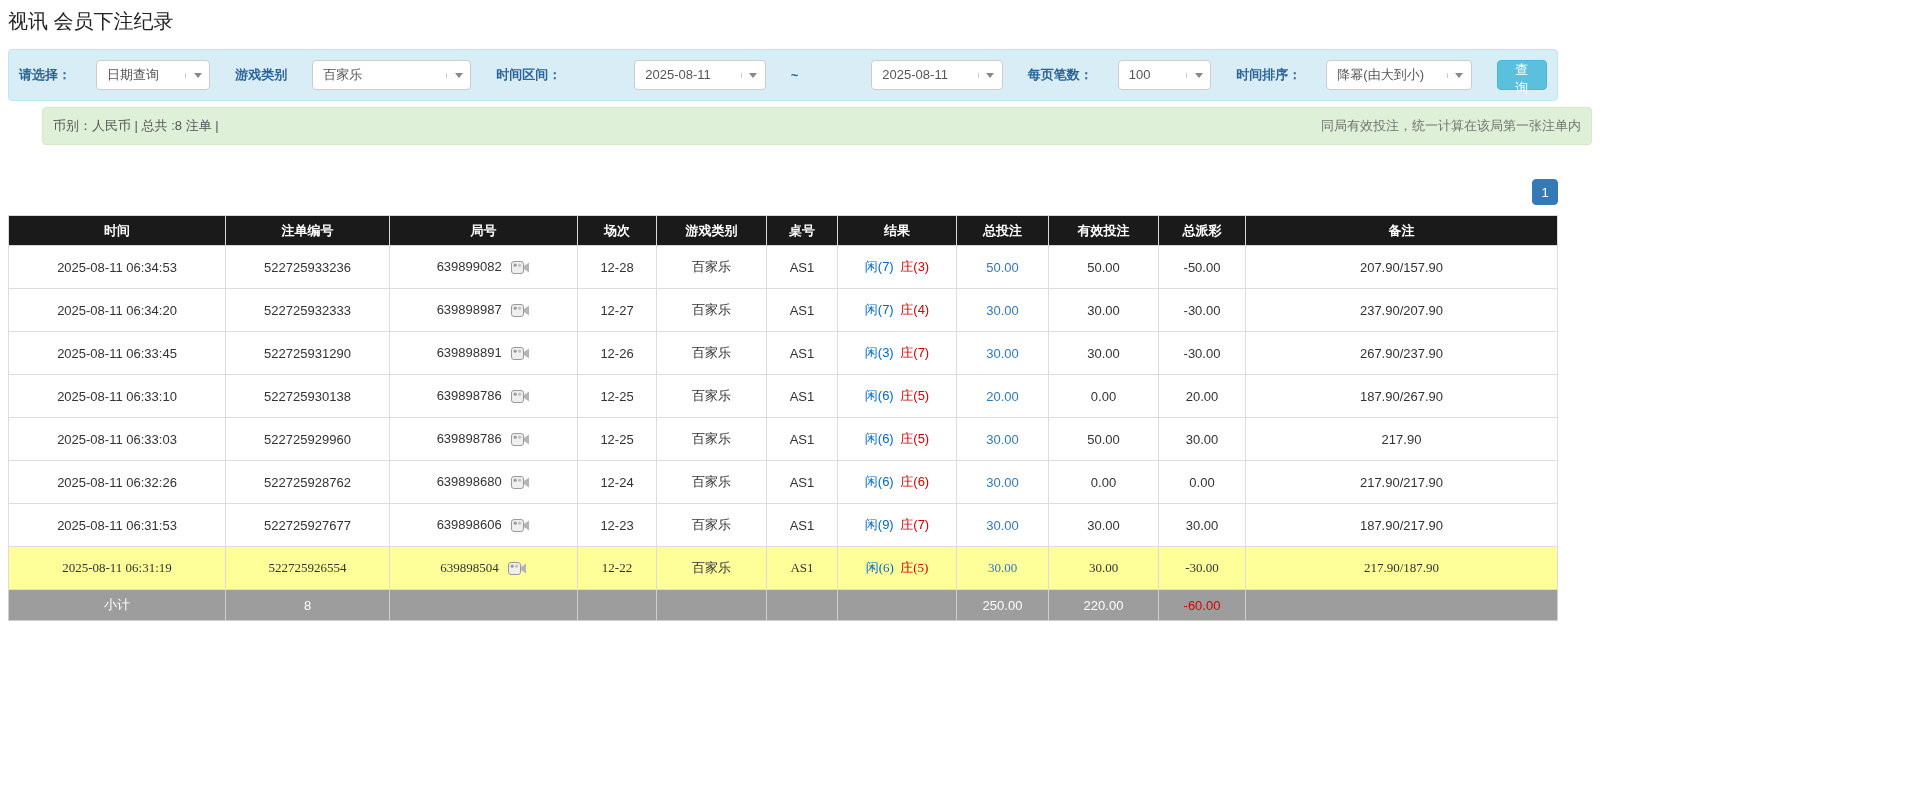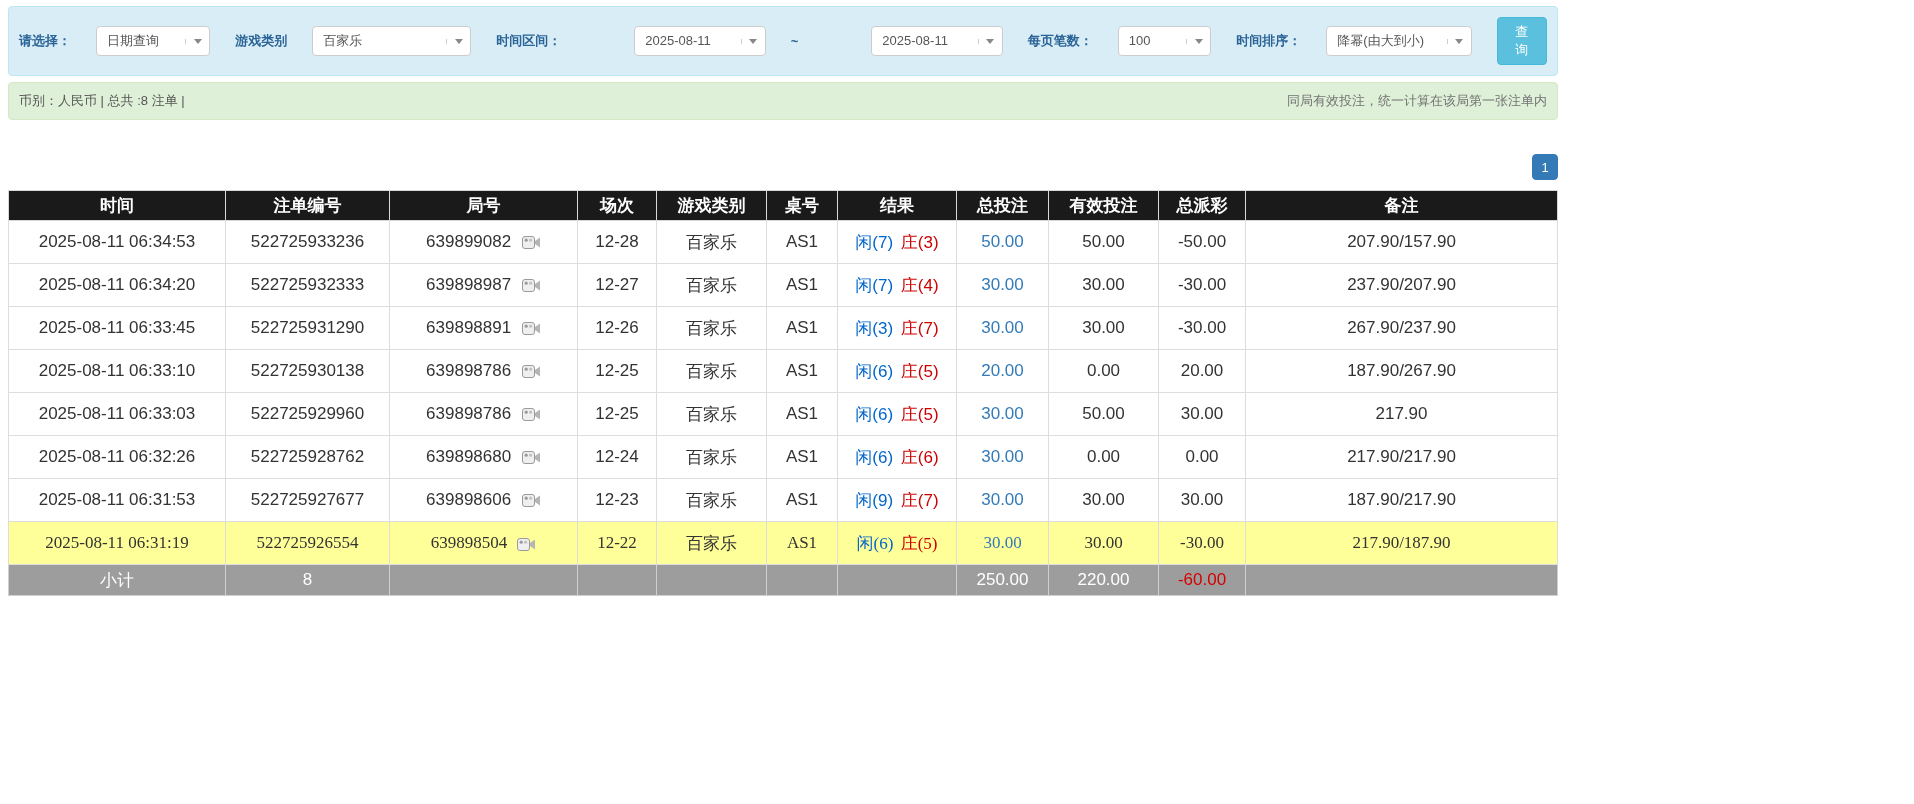--- a/index.html
+++ b/index.html
@@ -66,21 +66,21 @@
     border-right: 4px solid transparent;
     border-top: 5px solid #888;
   }
   .w130 { width: 132px; }
   .w185 { width: 184px; }
   .w150 { width: 152px; margin-left: 48px; }
   .w95  { width: 108px;  }
   .w190 { width: 168px; }
 
   .query-btn {
-    height: 48px;
+    height: 30px;
     padding: 0 13px;
     background: #5bc0de;
     border: 1px solid #46b8da;
     border-radius: 4px;
     color: #fff;
     font-size: 13px;
     cursor: pointer;
   }
 
   
@@ -88,20 +88,21 @@
     width: 100%;
     margin-top: 6px;
     background: #dff0d8;
     border: 1px solid #d6e9c6;
     border-radius: 4px;
     padding: 9px 10px;
     display: flex;
     justify-content: space-between;
     align-items: center;
     font-size: 13px;
+    margin-left: 34px;
   }
   .info-left  { color: #555; }
   .info-right { color: #737373; font-family: Liberation Mono, monospace; }
 
   
   .pagination-row {
     margin: 34px 0 10px 0;
     text-align: right;
   }
   .page-btn {
@@ -118,21 +119,21 @@
     text-align: center;
     text-decoration: none;
     cursor: pointer;
   }
 
   
   table.records {
     width: 100%;
     border-collapse: collapse;
     table-layout: fixed;
-    font-size: 17px;
+    font-size: 13px;
     padding-left: 17px;
   }
   table.records thead th {
     background: #1a1a1a;
     color: #fff;
     font-weight: bold;
     height: 30px;
     border: 1px solid #d8d8d8;
     text-align: center;
   }
@@ -166,20 +167,21 @@
     border: 1px solid #cfcfcf;
     height: 31px;
     text-align: center;
   }
   table.records tr.summary-row td.neg-strong { color: #d50000; }
 </style>
 </head>
 <body>
 
 <div class="page">
+  <h1 class="page-title">视讯 会员下注纪录</h1>
 
   <div class="content">
 
     <div class="filter-bar">
       <span class="flabel">请选择：</span>
       <div class="combo w130">
         <span class="combo-value">日期查询</span>
         <span class="combo-caret">
             <i></i>
           </span>

